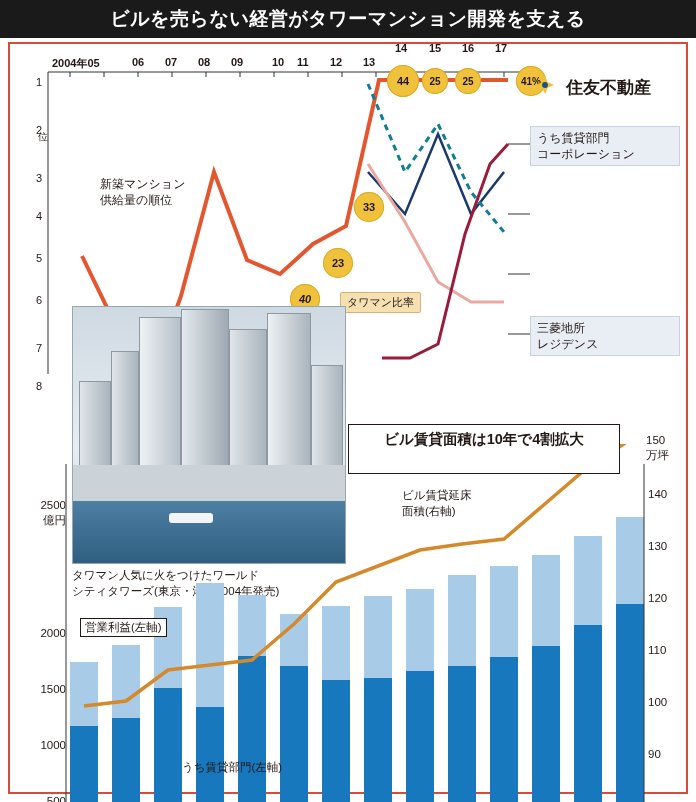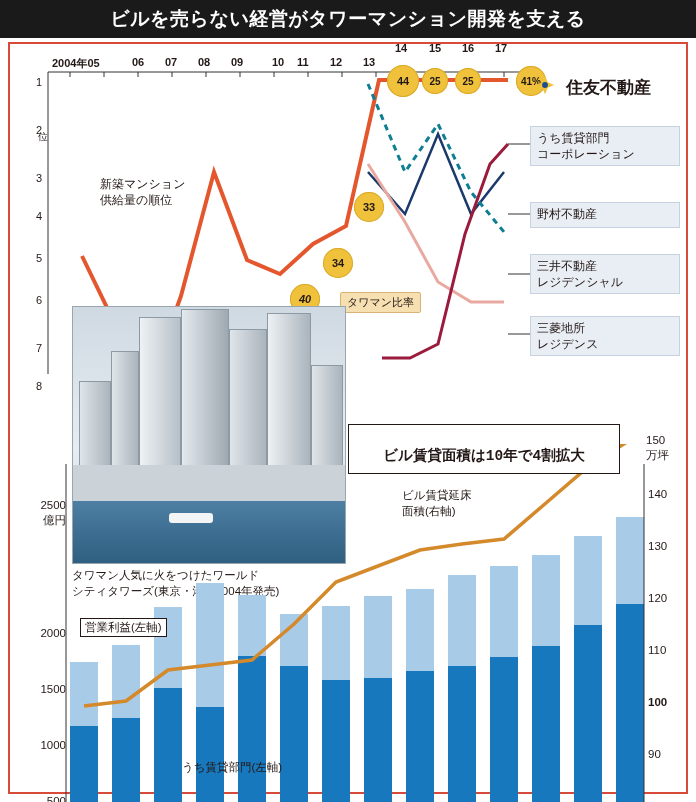--- a/index.html
+++ b/index.html
@@ -91,21 +91,21 @@
   .botchart{position:absolute;left:0;top:400px;width:680px;height:352px;}
   .bar{position:absolute;}
   .bar .light{position:absolute;left:0;top:0;width:100%;background:#a8cbe8;}
   .bar .dark{position:absolute;left:0;bottom:0;width:100%;background:#1878bd;}
 
   .bl{position:absolute;font-size:11.5px;color:#231815;text-align:right;margin-top:33px;}
   .br{position:absolute;font-size:11.5px;color:#231815;text-align:left;}
 
   .boxnote{
     position:absolute;border:1.5px solid #231815;background:#ffffff;
-    text-align:center;padding:21px 8px;box-sizing:border-box;font-family:Liberation Mono, monospace;
+    text-align:center;padding:5px 8px;box-sizing:border-box;
   }
   .boxnote .l1{font-size:14.5px;font-weight:bold;}
   .boxnote .l2{font-size:11.5px;}
 
   .inlabel{position:absolute;font-size:11.5px;color:#231815;white-space:nowrap;}
   .inlabel.boxed{border:1px solid #231815;background:#fff;padding:1px 4px;}
 
   svg{display:block;}
 </style>
 </head>
@@ -185,45 +185,38 @@
           <line x1="498" y1="290" x2="520" y2="290"></line>
         </g>
       </svg>
 
       <div class="note-supply" style="left:90px;top:132px;">
         <div>新築マンション</div>
         <div>供給量の順位</div>
       </div>
 
       <div class="badge" style="left:280px;top:240px;width:30px;height:30px;font-style:italic;">40</div>
-      <div class="badge" style="left:313px;top:204px;width:30px;height:30px;">34</div>
+      <div class="badge" style="left:313px;top:204px;width:30px;height:30px;">23</div>
       <div class="badge" style="left:344px;top:148px;width:30px;height:30px;">33</div>
       <div class="badge" style="left:377px;top:21px;width:32px;height:32px;">44</div>
       <div class="badge small" style="left:412px;top:24px;width:26px;height:26px;">25</div>
       <div class="badge small" style="left:445px;top:24px;width:26px;height:26px;">25</div>
       <div class="badge small" style="left:474px;top:22px;width:30px;height:30px;margin-left:32px;">41%</div>
 
       <div class="callout" style="left:330px;top:248px;">タワマン比率</div>
 
       <svg class="brandmark" style="left:524px;top:30px;" viewBox="0 0 24 24">
         <polygon points="12,2 15,9 22,12 15,15 12,22 9,15 2,12 9,9" fill="#f0c23c"></polygon>
         <circle cx="12" cy="12" r="3.2" fill="#1b4f8a"></circle>
       </svg>
       <div class="brand" style="left:556px;top:32px;">住友不動産</div>
 
       <div class="legendbox" style="left:520px;top:82px;width:150px;height:40px;">
         <div>うち賃貸部門</div>
         <div>コーポレーション</div>
-      </div>
-      <div class="legendbox" style="left:520px;top:158px;width:150px;height:26px;display:flex;align-items:center;">
-        <div>野村不動産</div>
-      </div>
-      <div class="legendbox" style="left:520px;top:210px;width:150px;height:40px;">
-        <div>三井不動産</div>
-        <div>レジデンシャル</div>
       </div>
       <div class="legendbox" style="left:520px;top:272px;width:150px;height:40px;">
         <div>三菱地所</div>
         <div>レジデンス</div>
       </div>
     </div>
 
     <div class="photo">
       <div class="sky"></div>
       <div class="b tall" style="left:6px;top:74px;width:30px;height:120px;"></div>
@@ -253,21 +246,21 @@
       <div class="bl" style="left:8px;top:318px;width:48px;">500</div>
       <div class="bl" style="left:8px;top:352px;width:48px;">0</div>
 
       <div class="br" style="left:636px;top:-10px;">150</div>
       <div class="br" style="left:636px;top:4px;">万坪</div>
 
       <div class="br" style="left:638px;top:44px;">140</div>
       <div class="br" style="left:638px;top:96px;">130</div>
       <div class="br" style="left:638px;top:148px;">120</div>
       <div class="br" style="left:638px;top:200px;">110</div>
-      <div class="br" style="left:638px;top:252px;font-weight:bold;">100</div>
+      <div class="br" style="left:638px;top:252px;">100</div>
       <div class="br" style="left:638px;top:304px;">90</div>
 
       <div class="bar" style="left:60px;top:218px;width:28px;height:146px;">
         <div class="light" style="height:146px;"></div>
         <div class="dark" style="height:82px;"></div>
       </div>
       <div class="bar" style="left:102px;top:201px;width:28px;height:163px;">
         <div class="light" style="height:163px;"></div>
         <div class="dark" style="height:90px;"></div>
       </div>

